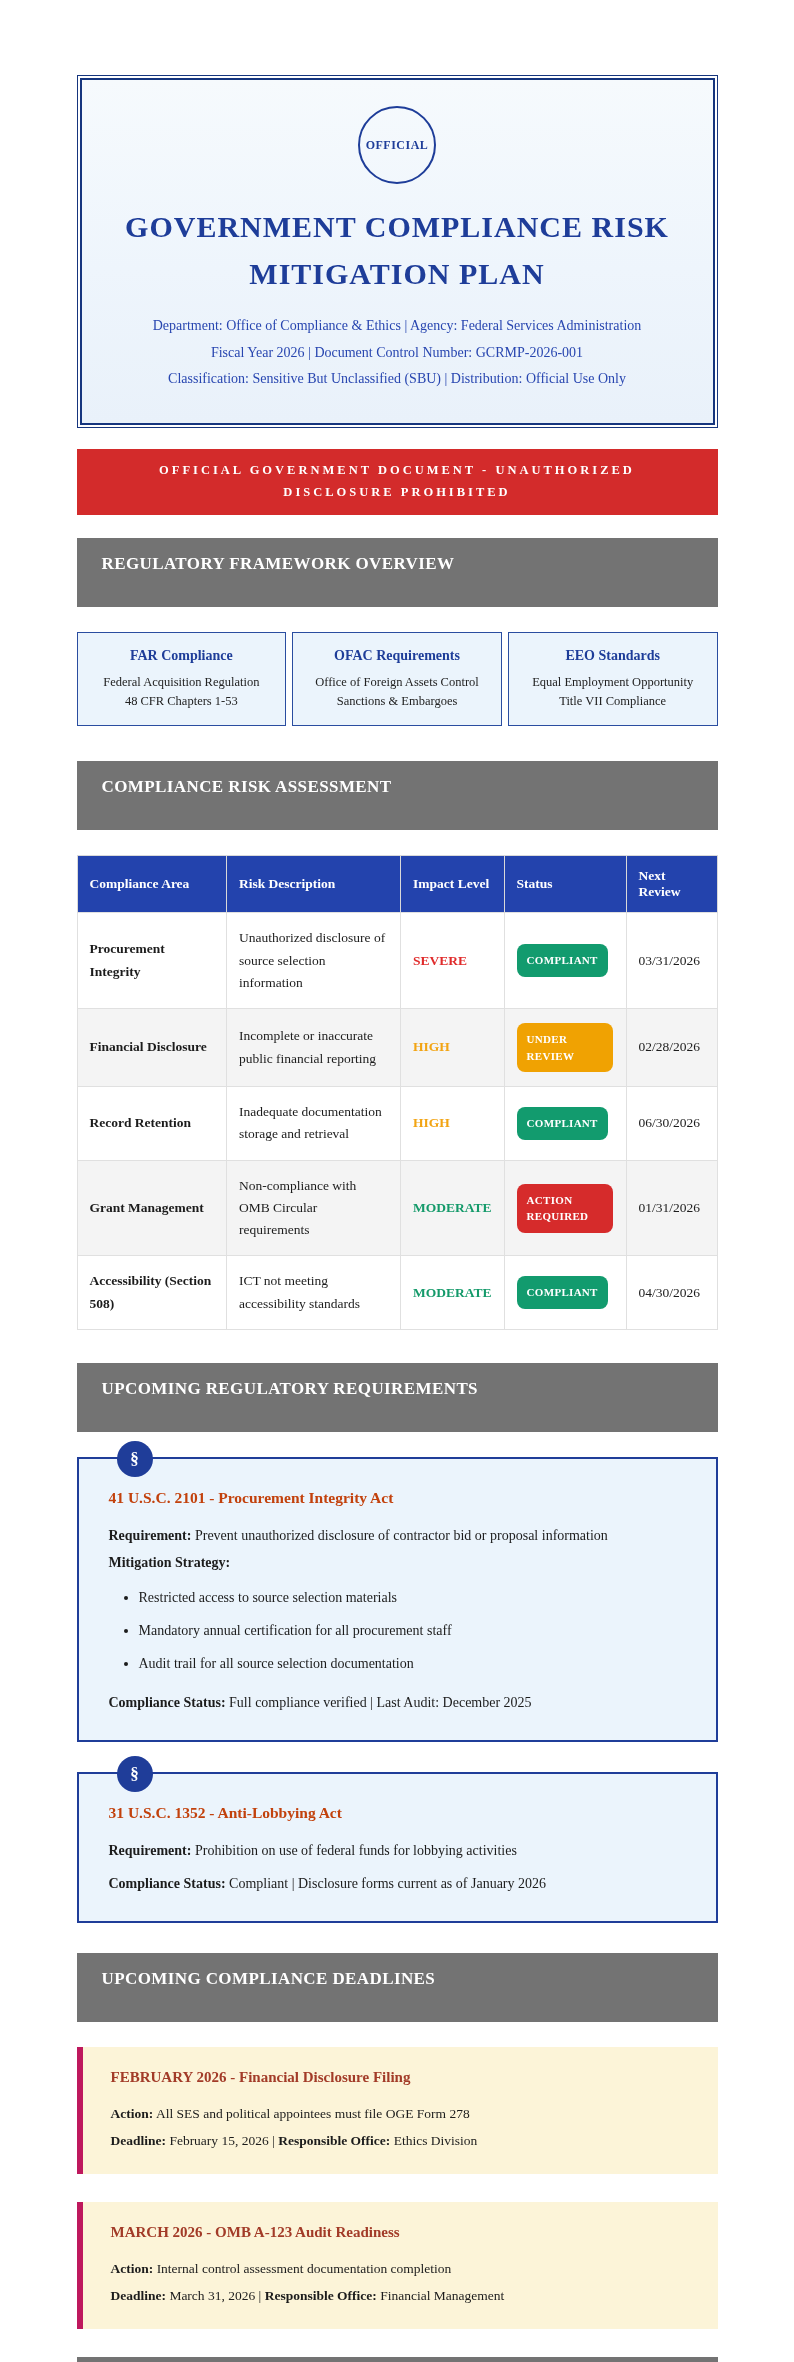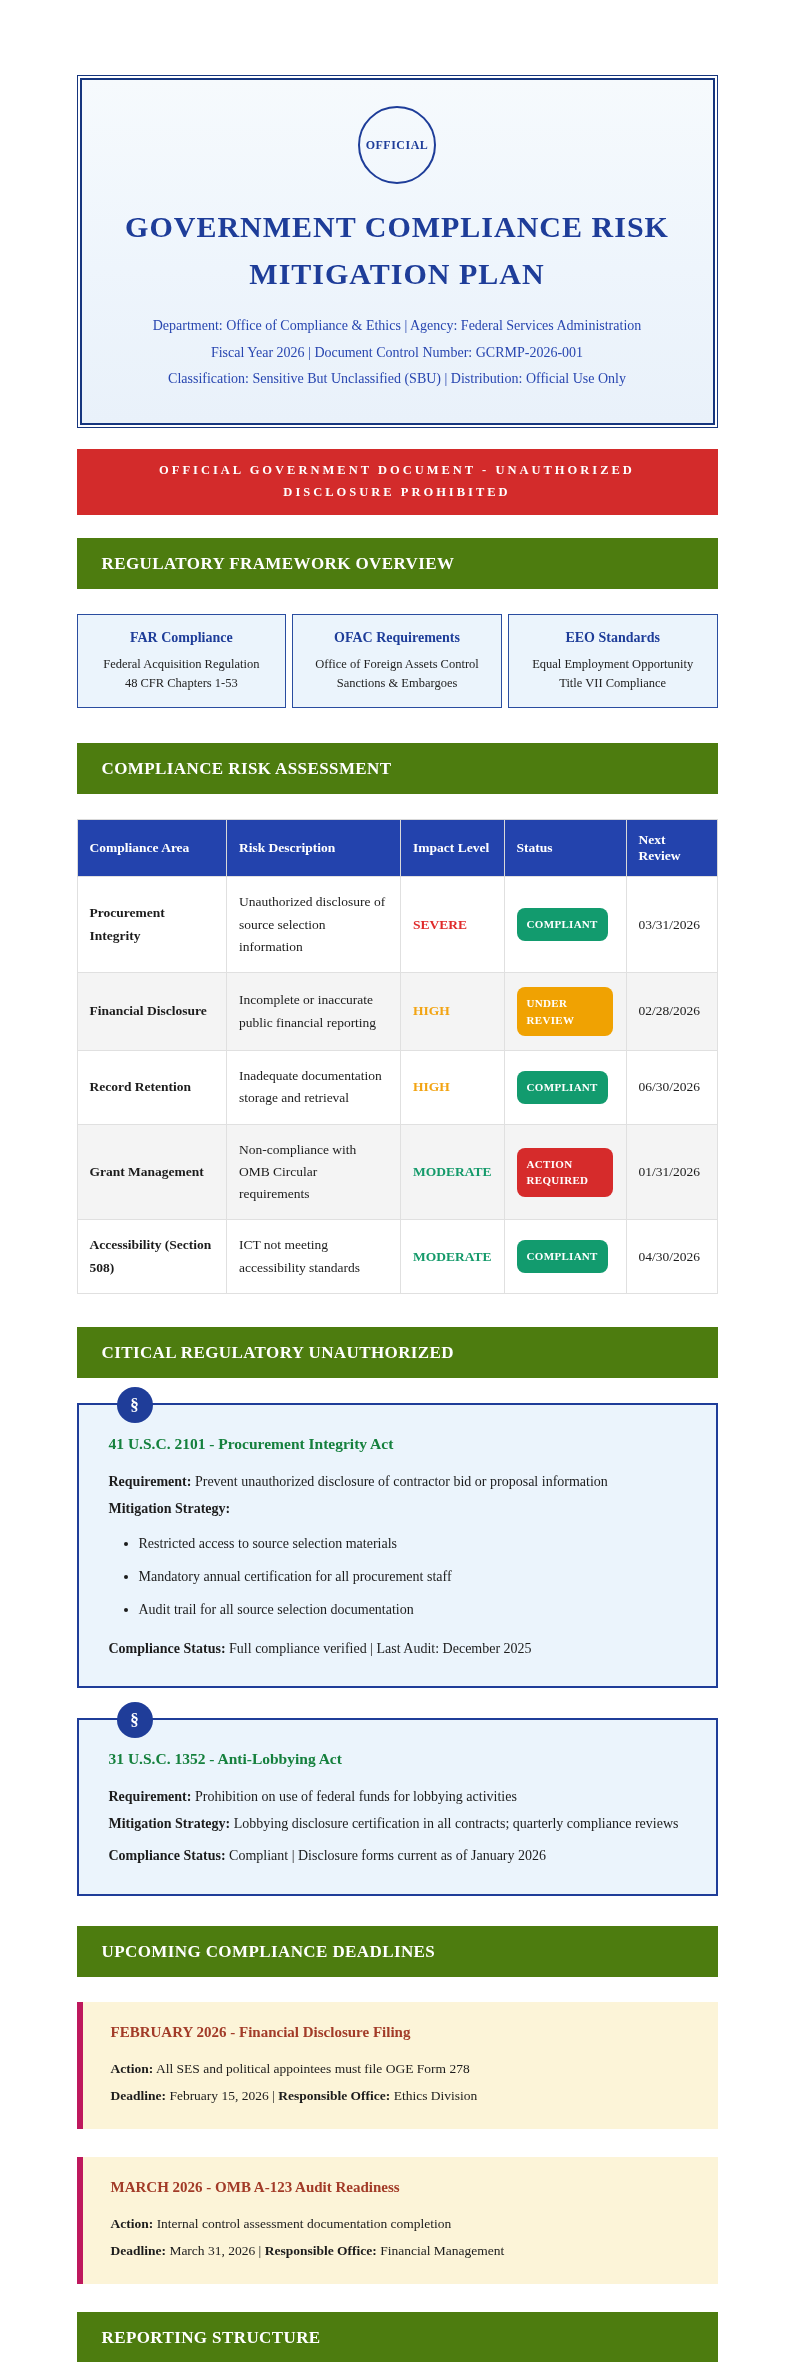--- a/index.html
+++ b/index.html
@@ -35,22 +35,22 @@
 
   
   .banner {
     background: #d32b2b; color: #ffffff; text-align: center;
     font-weight: bold; font-size: 12.5px; letter-spacing: 3px;
     padding: 11px 40px; line-height: 1.75; margin-bottom: 23px;
   }
 
   
   .section-header {
-    background: #4d7c0f; color: #ffffff; font-weight: bold; font-size: 17px;
-    letter-spacing: 0.4px; height: 51px; line-height: 51px;
+    background: #737373; color: #ffffff; font-weight: bold; font-size: 17px;
+    letter-spacing: 0.4px; height: 69px; line-height: 51px;
     padding-left: 25px; margin-bottom: 25px;
   }
 
   
   .cards-row { display: flex; gap: 6px; margin-bottom: 35px; }
   .fw-card {
     flex: 1; border: 1.5px solid #2a4da0; background: #ebf4fc;
     text-align: center; padding: 15px 8px 14px; min-height: 82px;
   }
   .fw-card-title { color: #1e3d99; font-weight: bold; font-size: 14px; margin-bottom: 9px; }
@@ -82,21 +82,21 @@
   .req-card {
     position: relative; border: 2px solid #1f3d99; background: #ebf4fc;
     padding: 30px 30px 24px; margin-bottom: 30px; margin-top: 20px;
   }
   .req-badge {
     position: absolute; top: -18px; left: 38px; width: 36px; height: 36px;
     background: #1f3d99; color: #ffffff; border-radius: 50%;
     display: flex; align-items: center; justify-content: center;
     font-size: 17px; font-weight: bold;
   }
-  .req-title { color: #15803d; font-weight: bold; font-size: 15.5px; margin-bottom: 16px; }
+  .req-title { color: #c2410c; font-weight: bold; font-size: 15.5px; margin-bottom: 16px; }
   .req-line { font-size: 14px; line-height: 1.9; }
   .req-card ul { margin: 10px 0 14px 30px; }
   .req-card li { font-size: 14px; line-height: 1.7; margin-bottom: 9px; }
   .req-status { font-size: 14px; line-height: 1.9; margin-top: 6px; }
 
   
   .deadline-box {
     background: #fcf4d8; border-left: 6px solid #be185d;
     padding: 22px 28px 20px; margin-bottom: 28px;
   }
@@ -198,40 +198,39 @@
       <tr>
         <td class="area">Accessibility (Section 508)</td>
         <td>ICT not meeting accessibility standards</td>
         <td class="impact" style="color: rgb(20, 154, 106);">MODERATE</td>
         <td><span class="badge" style="background: rgb(18, 155, 110);">COMPLIANT</span></td>
         <td>04/30/2026</td>
       </tr>
     </tbody>
   </table>
 
-  <div class="section-header">CITICAL REGULATORY UNAUTHORIZED</div>
+  <div class="section-header">UPCOMING REGULATORY REQUIREMENTS</div>
 
   <div class="req-card">
     <div class="req-badge">§</div>
     <div class="req-title">41 U.S.C. 2101 - Procurement Integrity Act</div>
     <div class="req-line"><strong>Requirement:</strong><span> Prevent unauthorized disclosure of contractor bid or proposal information</span></div>
     <div class="req-line"><strong>Mitigation Strategy:</strong></div>
     <ul>
       <li>Restricted access to source selection materials</li>
       <li>Mandatory annual certification for all procurement staff</li>
       <li>Audit trail for all source selection documentation</li>
     </ul>
     <div class="req-status"><strong>Compliance Status:</strong><span> Full compliance verified | Last Audit: December 2025</span></div>
   </div>
 
   <div class="req-card">
     <div class="req-badge">§</div>
     <div class="req-title">31 U.S.C. 1352 - Anti-Lobbying Act</div>
     <div class="req-line"><strong>Requirement:</strong><span> Prohibition on use of federal funds for lobbying activities</span></div>
-    <div class="req-line"><strong>Mitigation Strategy:</strong><span> Lobbying disclosure certification in all contracts; quarterly compliance reviews</span></div>
     <div class="req-status"><strong>Compliance Status:</strong><span> Compliant | Disclosure forms current as of January 2026</span></div>
   </div>
 
   <div class="section-header">UPCOMING COMPLIANCE DEADLINES</div>
 
   <div class="deadline-box">
     <div class="deadline-title">FEBRUARY 2026 - Financial Disclosure Filing</div>
     <div class="deadline-line"><strong>Action:</strong><span> All SES and political appointees must file OGE Form 278</span></div>
     <div class="deadline-line"><strong>Deadline:</strong><span> February 15, 2026 | </span><strong>Responsible Office:</strong><span> Ethics Division</span></div>
   </div>

